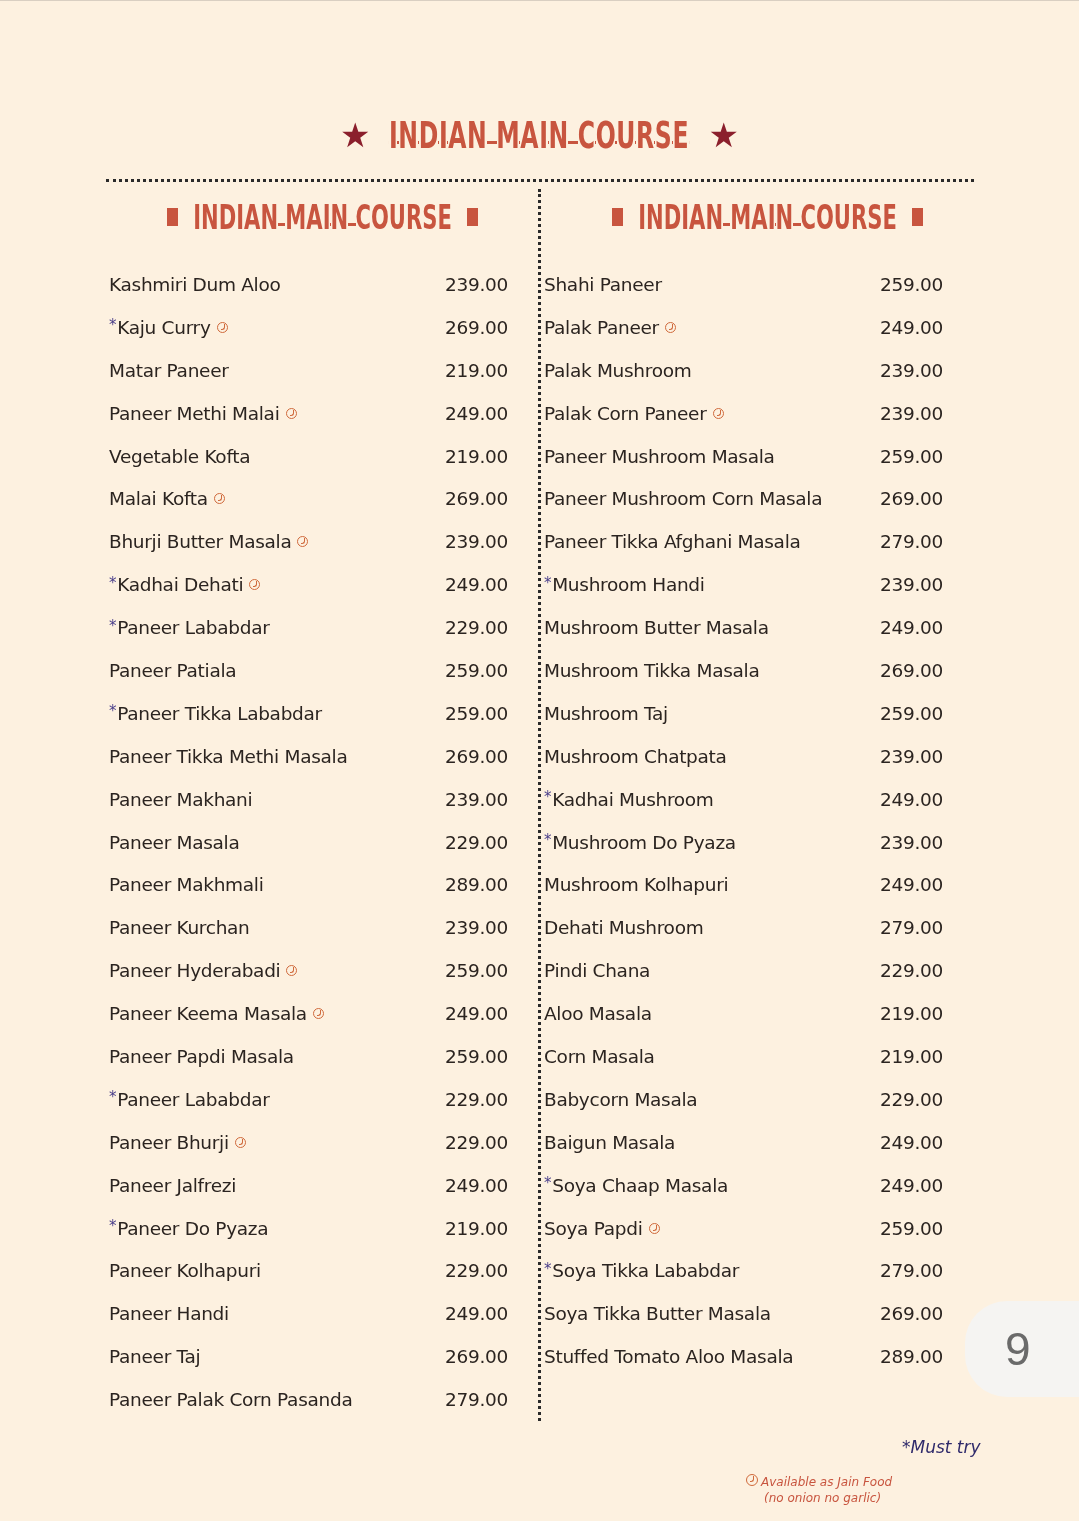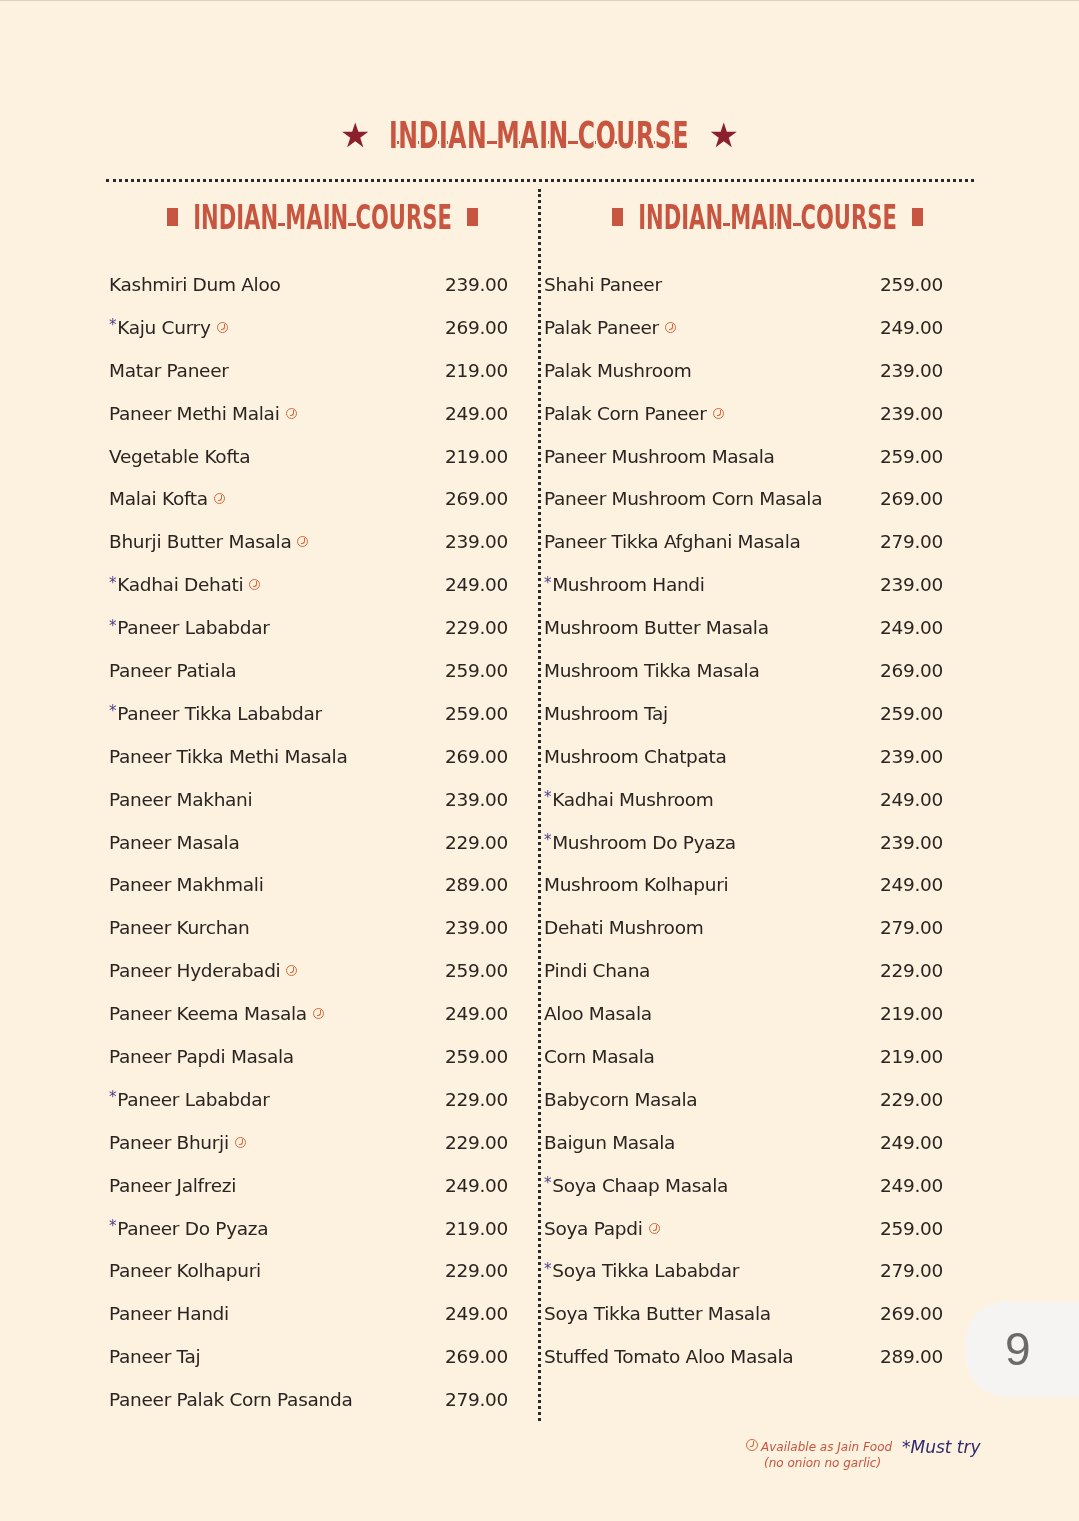--- a/index.html
+++ b/index.html
@@ -55,21 +55,21 @@
     display: inline-block; width: 11px; height: 11px; border-radius: 50%;
     border: 1.4px solid #d06a3c; margin-left: 6px; position: relative; box-sizing: border-box;
   }
   .jain::after {
     content: ""; position: absolute; left: 3px; top: 1px; width: 3px; height: 5px;
     border-right: 1.4px solid #d06a3c; border-bottom: 1.4px solid #d06a3c;
     border-bottom-right-radius: 3px;
   }
   .price { width: 60px; text-align: right; }
   .legend {
-    position: absolute; top: 1438px; left: 746px; font-style: italic;
+    position: absolute; top: 1473px; left: 746px; font-style: italic;
     font-family: "DejaVu Sans", sans-serif;
   }
   .legend-jain { color: #c8553f; font-size: 12px; line-height: 16px; }
   .legend-jain .jain { margin: 0 3px 0 0; width: 12px; height: 12px; }
   .legend-jain .sub { display: block; padding-left: 18px; }
   .must {
     position: absolute; top: 1436px; left: 902px; color: #2f2a6b;
     font-family: "DejaVu Sans", sans-serif; font-style: italic; font-size: 17px;
   }
   .page-tab {

